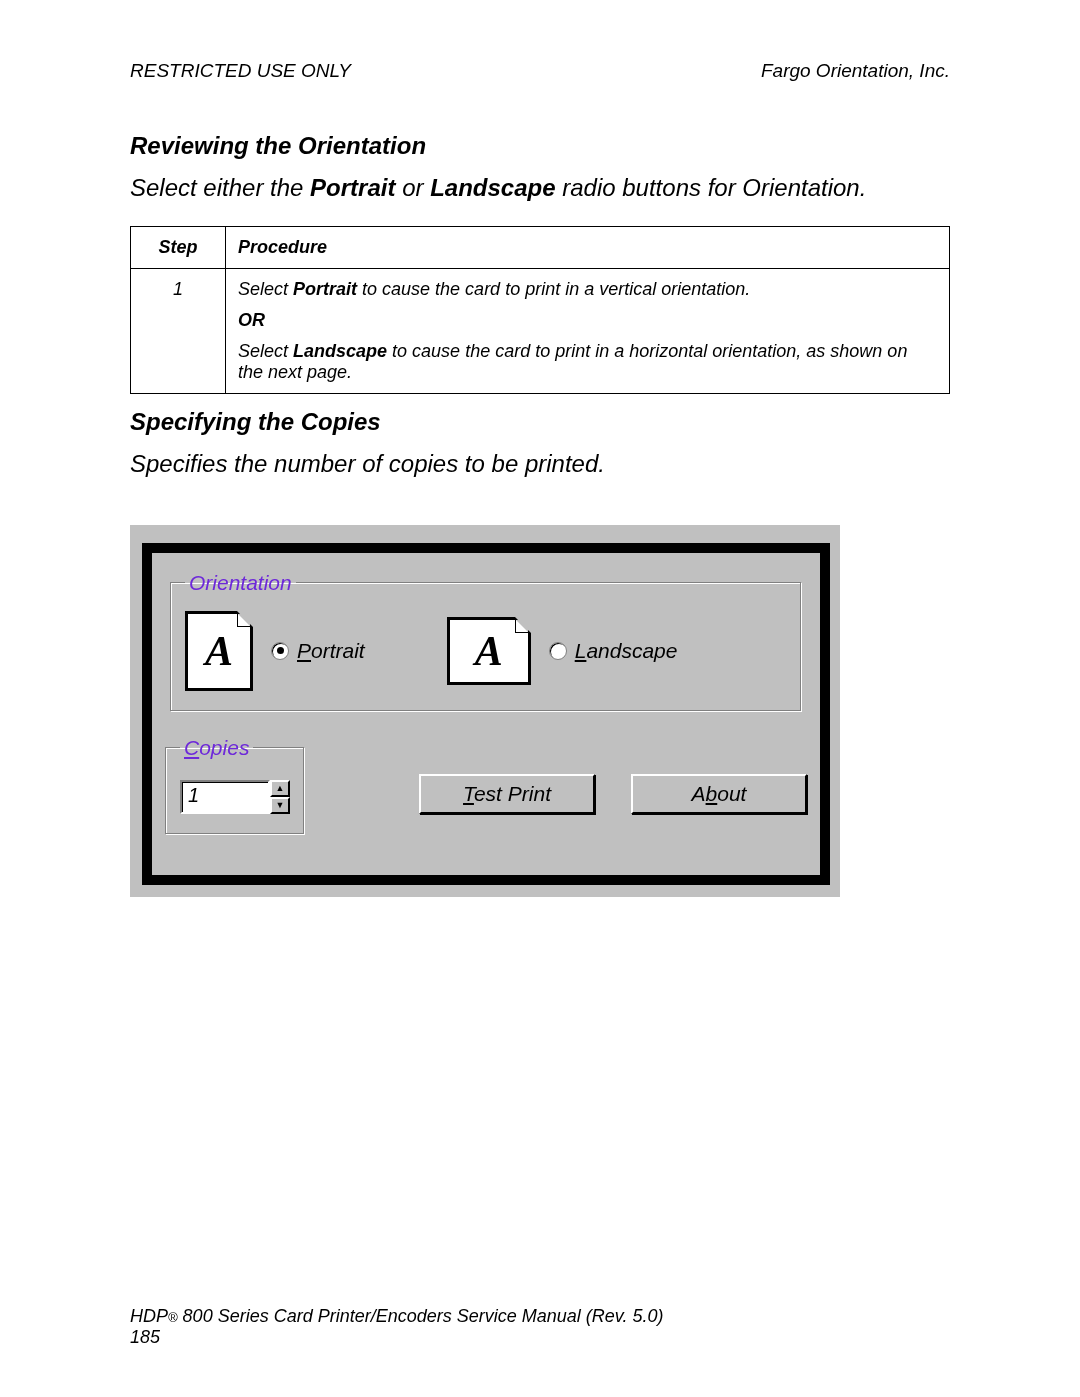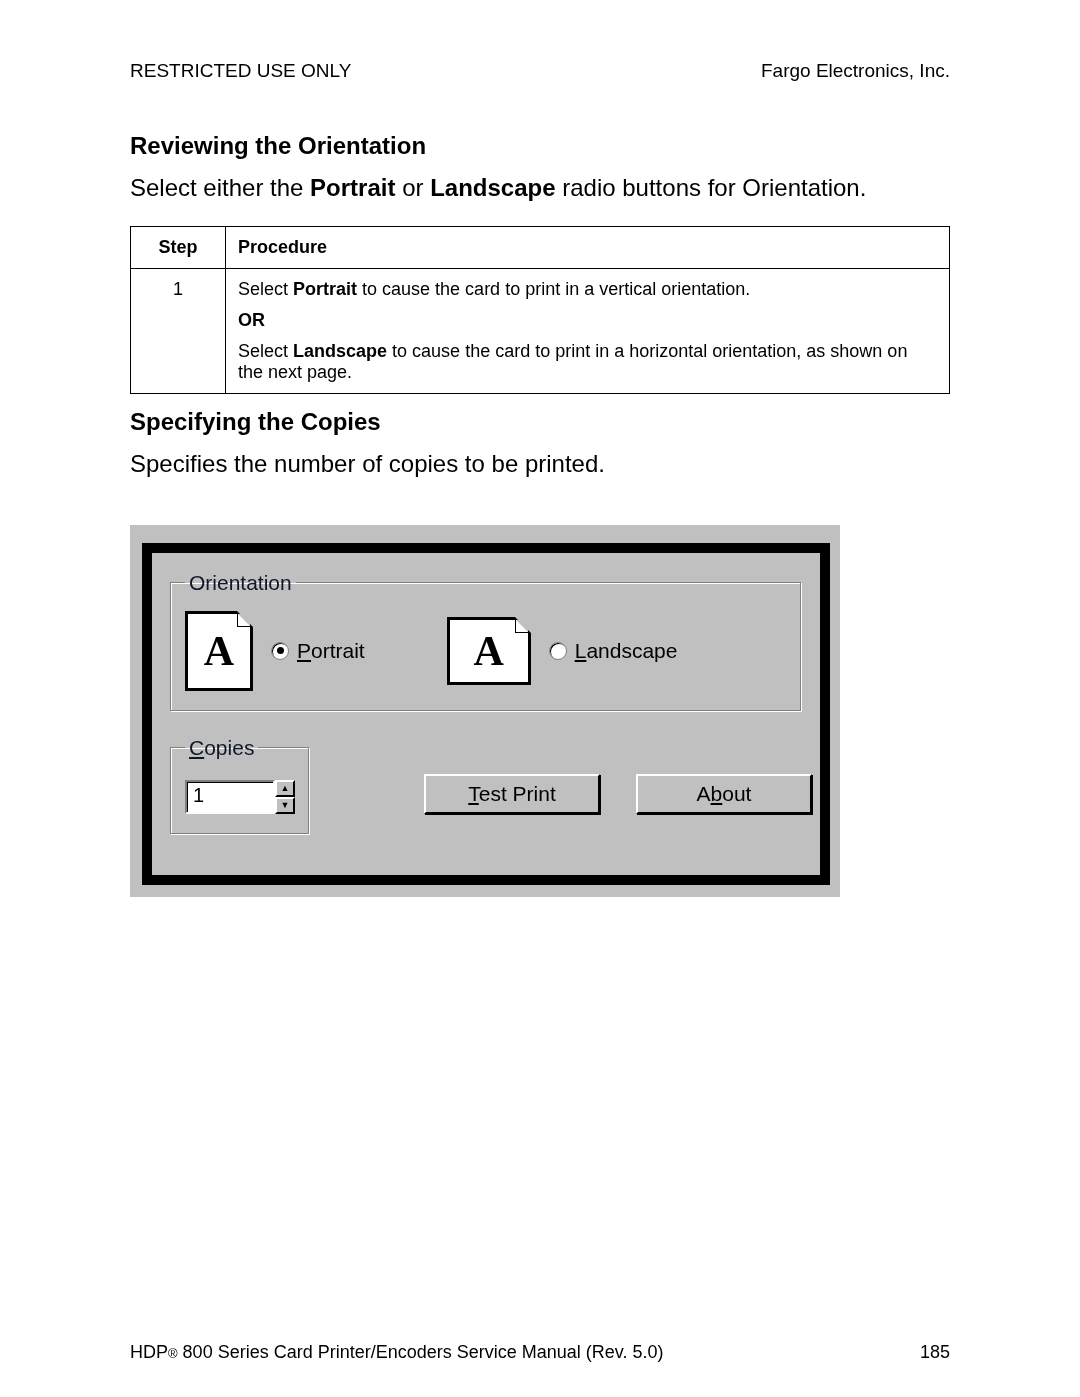--- a/index.html
+++ b/index.html
@@ -9,20 +9,21 @@
     font-family: Arial, Helvetica, sans-serif;
     color: #000;
     width: 1080px;
   }
   .page {
     padding: 60px 130px 40px 130px;
     box-sizing: border-box;
     width: 1080px;
     min-height: 1397px;
     position: relative;
+    font-style: italic;
   }
   .header-row {
     display: flex;
     justify-content: space-between;
     font-size: 19px;
     margin-bottom: 50px;
   }
   h2.section {
     font-size: 24px;
     font-weight: bold;
@@ -74,27 +75,28 @@
     box-shadow: inset -1px -1px 0 #808080, inset 1px 1px 0 #fff;
     margin: 6px 0 18px 0;
     padding: 16px 14px 20px 14px;
     font-family: "MS Sans Serif", Tahoma, Arial, sans-serif;
     font-size: 21px;
     color: #000;
   }
   fieldset.win legend {
     font-size: 21px;
     padding: 0 4px;
-    color: #0f172a;
+    color: #6d28d9;
   }
   .row-flex { display: flex; align-items: center; gap: 18px; flex-wrap: wrap;}
   .bottom-row {
     display: flex;
     align-items: flex-start;
     gap: 24px;
+    justify-content: center;
   }
   .page-icon {
     width: 62px; height: 74px; background:#fff;
     border: 3px solid #000;
     position: relative;
     display: flex; align-items:center; justify-content:center;
     font-family: "Times New Roman", serif;
     font-size: 42px; font-weight: bold;
   }
   .page-icon.landscape { width: 78px; height: 62px; }
@@ -170,36 +172,37 @@
     margin-top: 44px;
     margin-left: 90px;
   }
   .copies-fieldset {
     width: 150px;
     padding-bottom:12px;
   }
 
   .footer {
     position: absolute;
-    bottom: 34px;
+    bottom: 49px;
     left: 130px;
     right: 130px;
     display:flex;
-    justify-content: space-between;
+    justify-content: flex-start;
     font-size: 18px;
+    flex-direction: column;
   }
 </style>
 </head>
 <body>
 
 <div class="page">
 
   <div class="header-row">
     <span>RESTRICTED USE ONLY</span>
-    <span>Fargo Electronics, Inc.</span>
+    <span>Fargo Orientation, Inc.</span>
   </div>
 
   <h2 class="section">Reviewing the Orientation</h2>
   <p class="body">
     <span>Select either the </span><span class="bold">Portrait</span><span> or </span><span class="bold">Landscape</span><span> radio buttons for Orientation.</span>
   </p>
 
   <table class="procedure">
     <tbody>
         <tr>

